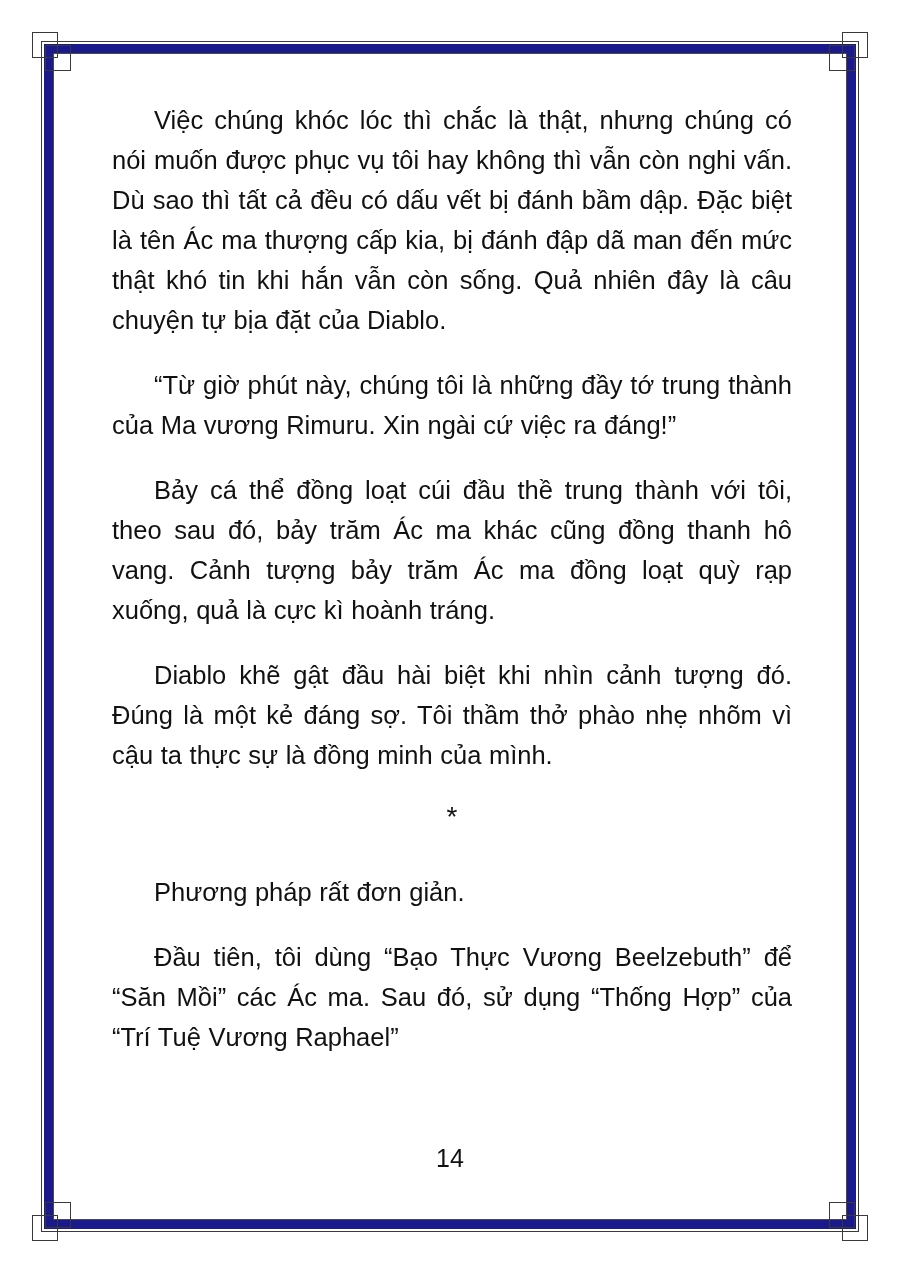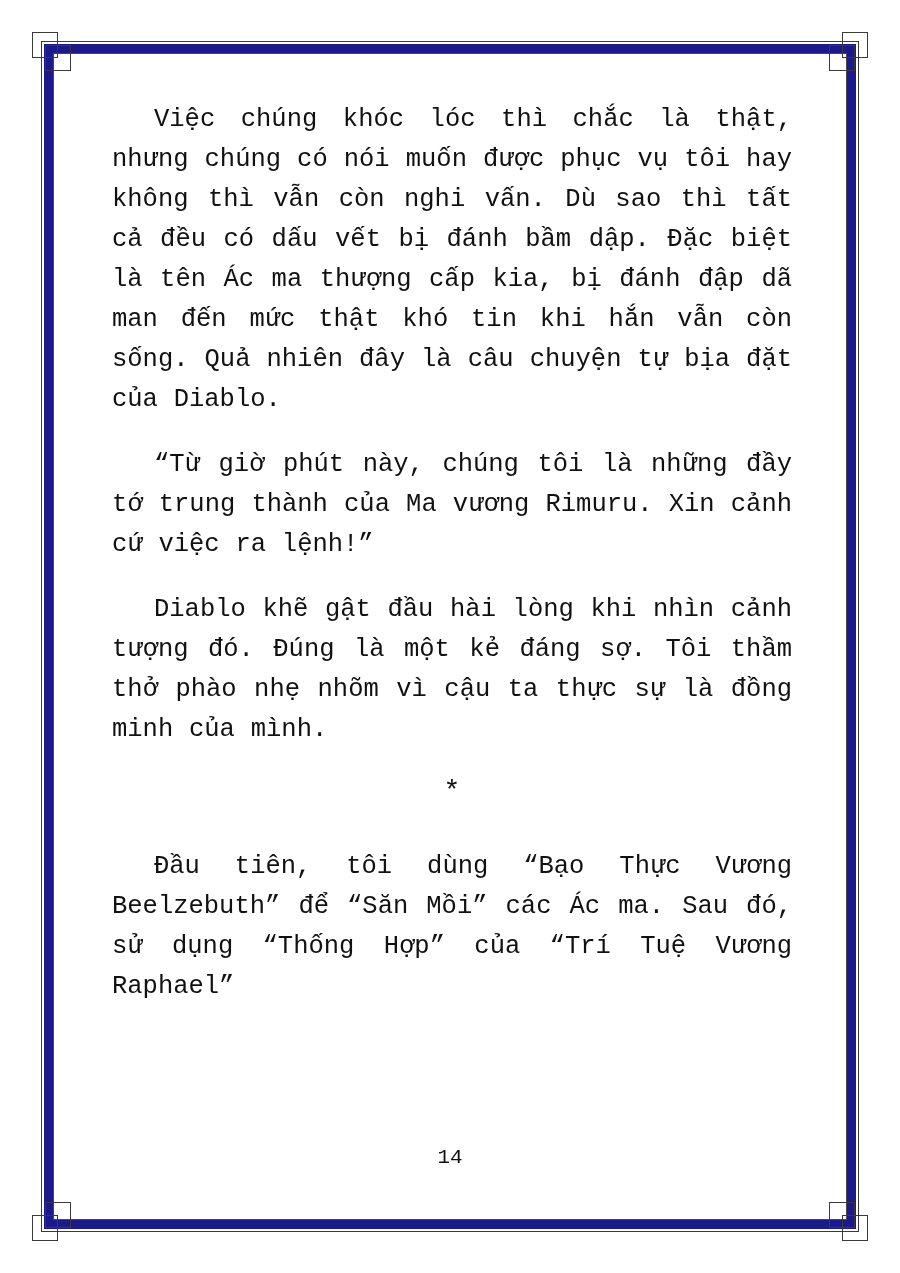--- a/index.html
+++ b/index.html
@@ -8,21 +8,21 @@
     padding: 0;
     background: #ffffff;
   }
 
   .page {
     position: relative;
     width: 900px;
     height: 1273px;
     background: #ffffff;
     overflow: hidden;
-    font-family: Liberation Mono, monospace;
+    font-family: Liberation Sans, sans-serif;
   }
 
   
   
   .border-outline {
     position: absolute;
     left: 41px;
     top: 41px;
     right: 41px;
     bottom: 41px;
@@ -109,21 +109,21 @@
     color: #111111;
     letter-spacing: 0;
   }
 
   .page-number {
     position: absolute;
     left: 0;
     right: 0;
     top: 1143px;
     text-align: center;
-    font-size: 21px;
+    font-size: 25px;
     line-height: 30px;
     color: #111111;
   }
 </style>
 </head>
 <body>
 
 <div class="page">
 
   <div class="border-outline"></div>
@@ -137,23 +137,25 @@
   <div class="corner-sq sq-b tl-b"></div>
   <div class="corner-sq sq-a tr-a"></div>
   <div class="corner-sq sq-b tr-b"></div>
   <div class="corner-sq sq-a bl-a"></div>
   <div class="corner-sq sq-b bl-b"></div>
   <div class="corner-sq sq-a br-a"></div>
   <div class="corner-sq sq-b br-b"></div>
 
   <div class="content">
     <p class="para last-line-left">Việc chúng khóc lóc thì chắc là thật, nhưng chúng có nói muốn được phục vụ tôi hay không thì vẫn còn nghi vấn. Dù sao thì tất cả đều có dấu vết bị đánh bầm dập. Đặc biệt là tên Ác ma thượng cấp kia, bị đánh đập dã man đến mức thật khó tin khi hắn vẫn còn sống. Quả nhiên đây là câu chuyện tự bịa đặt của Diablo.</p>
-    <p class="para last-line-left">“Từ giờ phút này, chúng tôi là những đầy tớ trung thành của Ma vương Rimuru. Xin cảnh cứ việc ra lệnh!”</p>
-    <p class="para last-line-left">Diablo khẽ gật đầu hài lòng khi nhìn cảnh tượng đó. Đúng là một kẻ đáng sợ. Tôi thầm thở phào nhẹ nhõm vì cậu ta thực sự là đồng minh của mình.</p>
+    <p class="para last-line-left">“Từ giờ phút này, chúng tôi là những đầy tớ trung thành của Ma vương Rimuru. Xin ngài cứ việc ra đáng!”</p>
+    <p class="para last-line-left">Bảy cá thể đồng loạt cúi đầu thề trung thành với tôi, theo sau đó, bảy trăm Ác ma khác cũng đồng thanh hô vang. Cảnh tượng bảy trăm Ác ma đồng loạt quỳ rạp xuống, quả là cực kì hoành tráng.</p>
+    <p class="para last-line-left">Diablo khẽ gật đầu hài biệt khi nhìn cảnh tượng đó. Đúng là một kẻ đáng sợ. Tôi thầm thở phào nhẹ nhõm vì cậu ta thực sự là đồng minh của mình.</p>
 
     <div class="separator">*</div>
 
+    <p class="para last-line-left">Phương pháp rất đơn giản.</p>
     <p class="para">Đầu tiên, tôi dùng “Bạo Thực Vương Beelzebuth” để “Săn Mồi” các Ác ma. Sau đó,  sử dụng “Thống Hợp” của “Trí Tuệ Vương Raphael”</p>
   </div>
 
   <div class="page-number">14</div>
 
 </div>
 
 </body></html>

